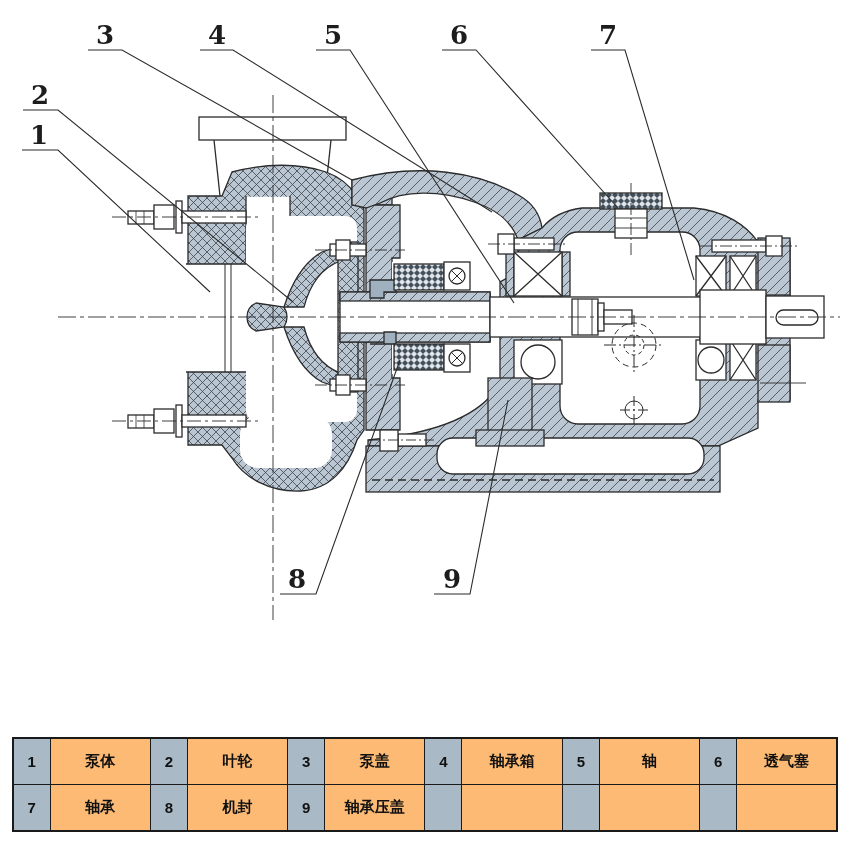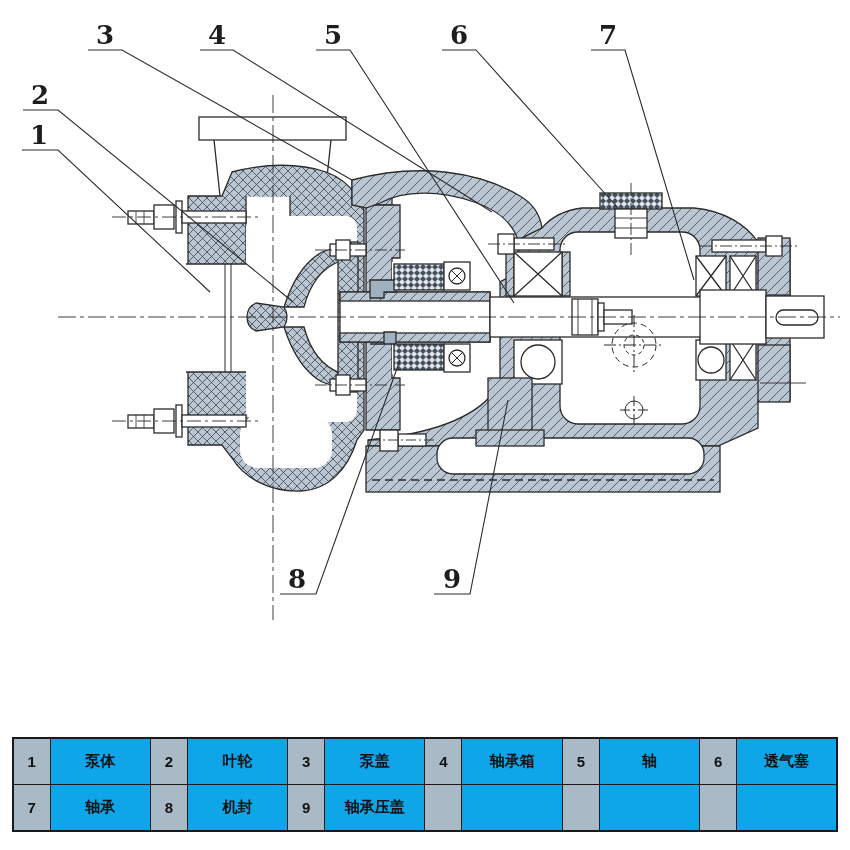--- a/index.html
+++ b/index.html
@@ -13,21 +13,21 @@
          font-family:"Liberation Sans",sans-serif;}
   #drawing{position:absolute;left:0;top:0;}
   
   #parts-table{position:absolute;left:12px;top:737px;width:826px;height:90px;
     border-collapse:collapse;table-layout:fixed;}
   #parts-table td{border:1.6px solid var(--tbl-border);font-size:15px;font-weight:bold;
     color:#111;text-align:center;vertical-align:middle;padding:0;height:45px;
     font-family:"Liberation Sans",sans-serif;}
   #parts-table{border:2.5px solid var(--tbl-border);}
   #parts-table td.num{background:var(--num-bg);}
-  #parts-table td.name{background:#0ea5e9;}
+  #parts-table td.name{background:#fdba74;}
   .co{font-family:"DejaVu Serif",serif;font-weight:bold;font-size:26px;fill:#1d1d1d;}
 </style>
 </head>
 <body>
 
 <div id="stage">
 
 <svg id="drawing" width="850" height="730" viewBox="0 0 850 730">
   <defs>
 

